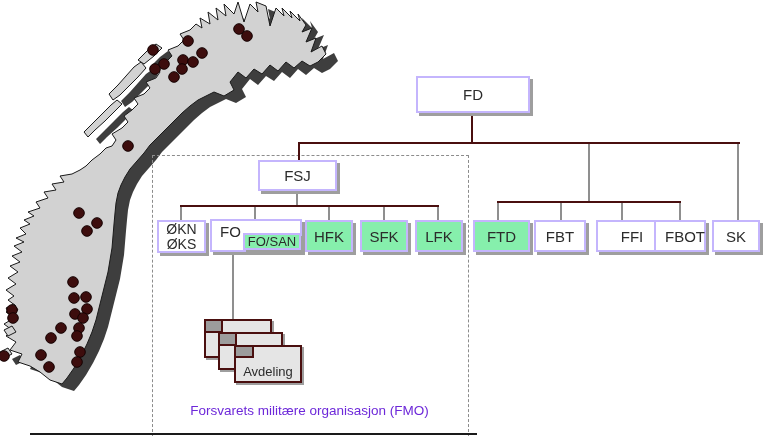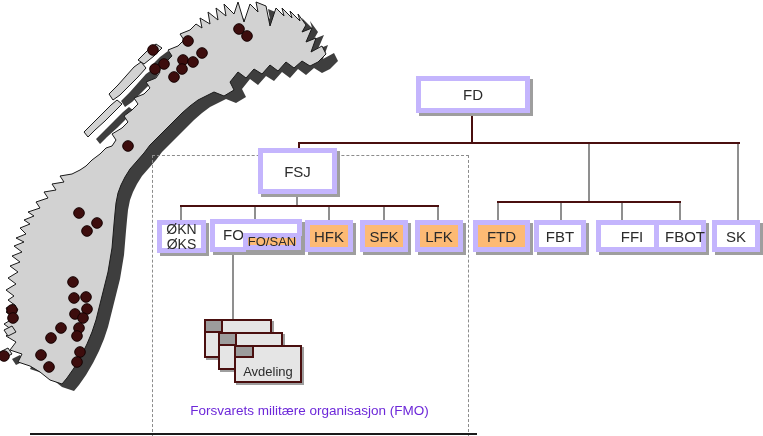--- a/index.html
+++ b/index.html
@@ -6,25 +6,25 @@
   #stage{
     position:relative;width:763px;height:436px;background:#ffffff;overflow:hidden;
     font-family:"Liberation Sans","DejaVu Sans",sans-serif;color:#2b2b2b;
   }
   #norway-svg{position:absolute;left:0;top:0;z-index:0;}
   .hline{position:absolute;height:2px;background:#4a0f0f;z-index:1;}
   .vline{position:absolute;width:2px;background:#8f8f8f;z-index:1;}
   .vline.dark{background:#4a0f0f;}
   .box{
     position:absolute;box-sizing:border-box;background:#fff;
-    border:5px solid #c4b5fd;box-shadow:3px 3px 0 #9e9e9e;
+    border:2px solid #c4b5fd;box-shadow:3px 3px 0 #9e9e9e;
     display:flex;align-items:center;justify-content:center;
     font-size:15px;z-index:2;
   }
-  .box.shaded{background:#fdba74;}
+  .box.shaded{background:#86efac;}
   .two-line{flex-direction:column;line-height:15px;font-size:14px;}
   .fo-box{align-items:flex-start;justify-content:flex-start;padding:2px 0 0 8px;}
   .fo-san{font-size:13px;z-index:3;}
   .fmo-border{
     position:absolute;left:152px;top:155px;width:315px;height:281px;
     border:1px dashed #8c8c8c;border-bottom:none;z-index:1;
   }
   .stack-box{
     position:absolute;box-sizing:border-box;background:#e5e5e5;
     border:2px solid #4a0f0f;box-shadow:2px 2px 0 #9e9e9e;
@@ -120,21 +120,21 @@
   <div class="vline" style="left:560px;top:203px;height:17px;"></div>
   <div class="vline" style="left:621px;top:203px;height:17px;"></div>
   <div class="vline" style="left:679px;top:203px;height:17px;"></div>
   <div class="vline" style="left:737px;top:144px;height:76px;"></div>
   <div class="vline" style="left:232px;top:252px;height:68px;"></div>
 
   <div class="box" style="left:416px;top:76px;width:114px;height:37px;">
     <span>FD</span>
   </div>
 
-  <div class="box" style="left:258px;top:148px;width:79px;height:46px;">
+  <div class="box" style="left:258px;top:160px;width:79px;height:31px;">
     <span>FSJ</span>
   </div>
 
   <div class="box fo-box" style="left:210px;top:219px;width:92px;height:33px;">
     <span>FO</span>
   </div>
 
   <div class="box two-line" style="left:157px;top:220px;width:49px;height:33px;">
     <span>ØKN</span>
     <span>ØKS</span>

